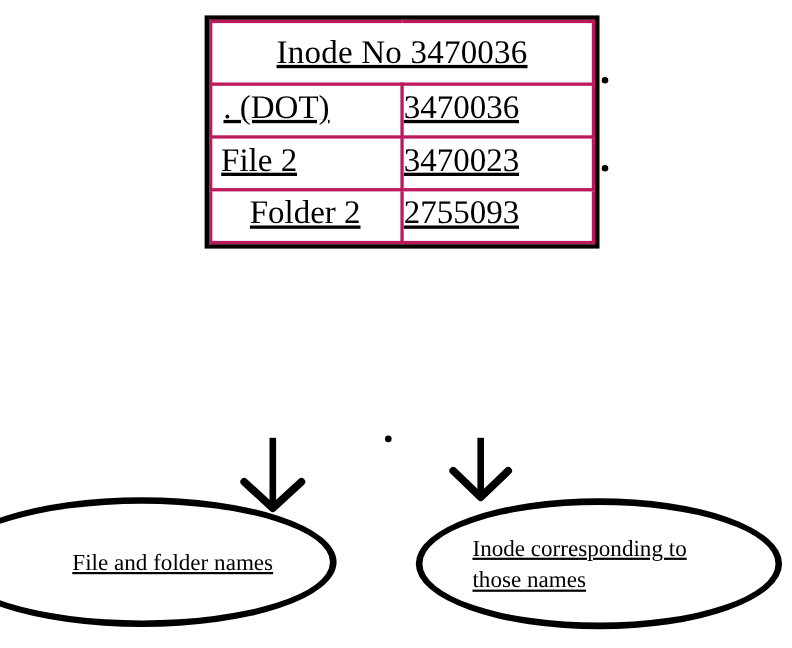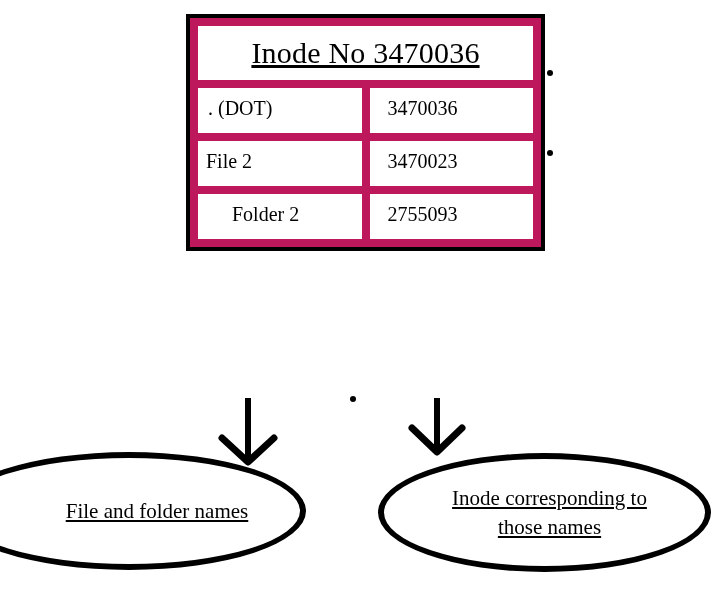--- a/index.html
+++ b/index.html
@@ -27,21 +27,21 @@
     border-collapse: collapse;
     background: #ffffff;
     box-sizing: border-box;
   }
   .inode-table table {
     width: 100%;
     border-collapse: collapse;
     table-layout: fixed;
   }
   .inode-table td, .inode-table th {
-    border: 8px solid #be185d;
+    border: 3px solid #be185d;
     background: #ffffff;
     padding: 0;
     vertical-align: middle;
   }
 
   .title-cell {
     height: 54px;
     text-align: center;
   }
   .title-text {
@@ -55,32 +55,32 @@
   }
 
   .row-cell {
     height: 45px;
   }
   .col-name { width: 166px; }
   .col-inode { width: auto; }
 
   .cell-text {
     display: inline-block;
-    font-size: 20px;
+    font-size: 30px;
     line-height: 1.05;
+    text-decoration: underline;
     text-underline-offset: 2px;
     white-space: nowrap;
     overflow: hidden;
   }
   .name-cell .cell-text {
     margin-left: 10px;
     max-width: 158px;
   }
   .inode-cell .cell-text {
-    margin-left: 18px;
   }
   
   .name-cell.tight .cell-text {
     margin-left: 8px;
   }
   .name-cell.indent .cell-text {
     margin-left: 34px;
   }
 
   
@@ -133,21 +133,21 @@
     text-underline-offset: 2px;
     display: inline-block;
   }
   .ellipse-left .ellipse-label {
     padding-left: 56px;
     white-space: nowrap;
     text-align: center;
   }
   .ellipse-right .ellipse-label {
     width: 240px;
-    text-align: center;
+    text-align: left;
     padding-left: 10px;
   }
 </style>
 </head>
 <body>
 
 <div id="canvas">
 
   <div class="inode-table">
     <table>

